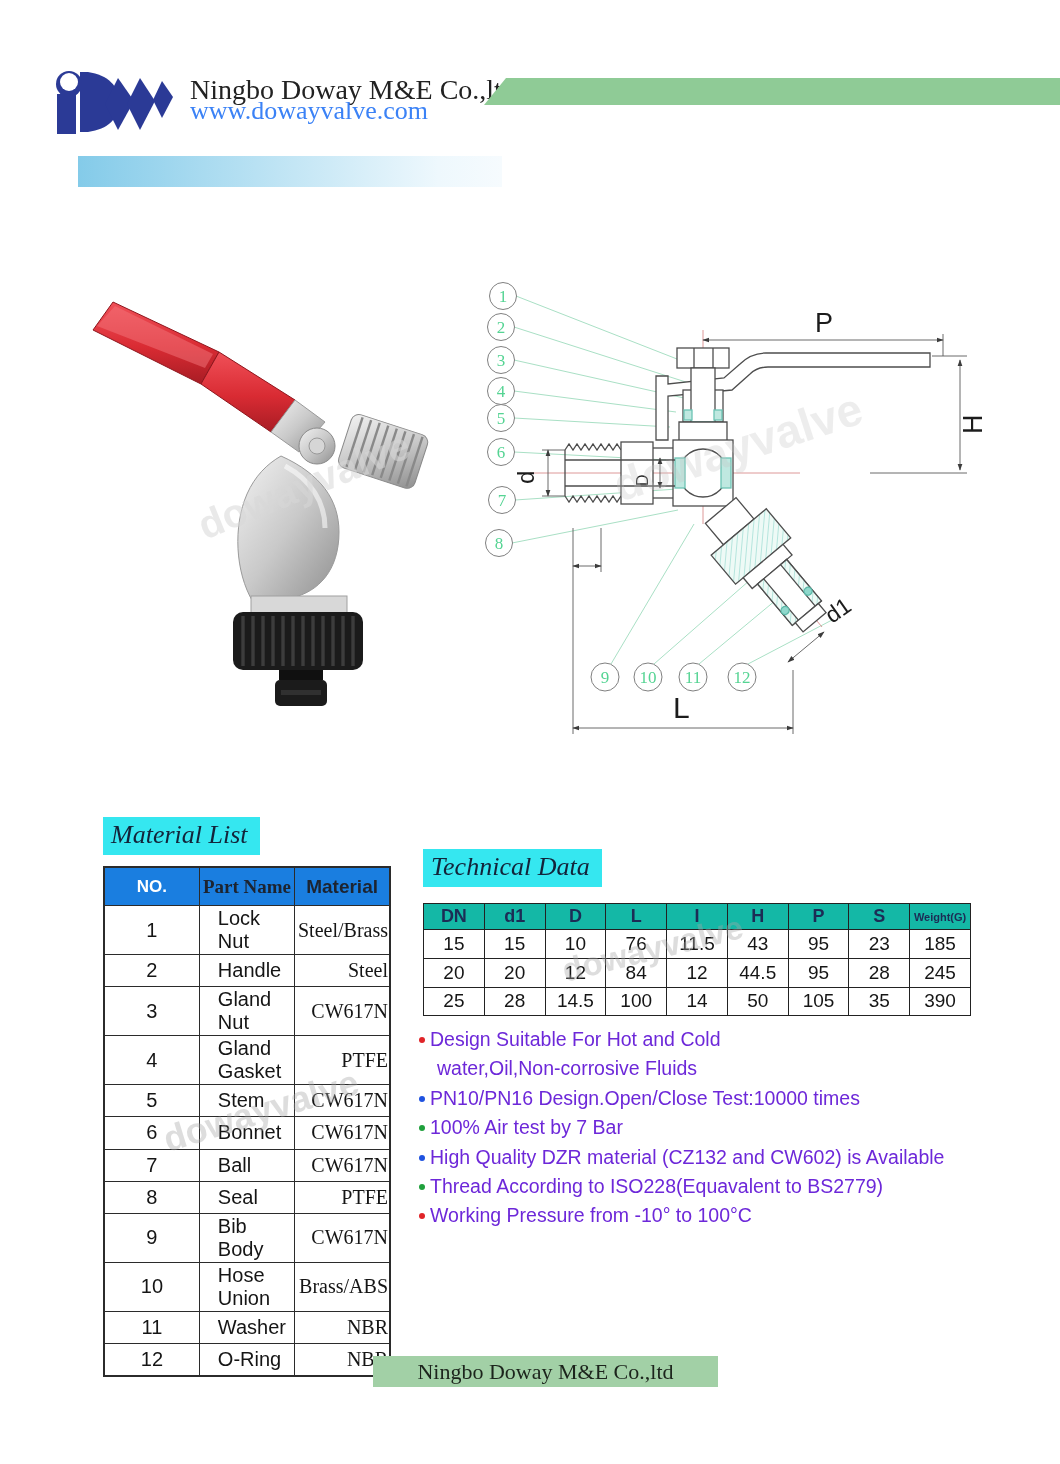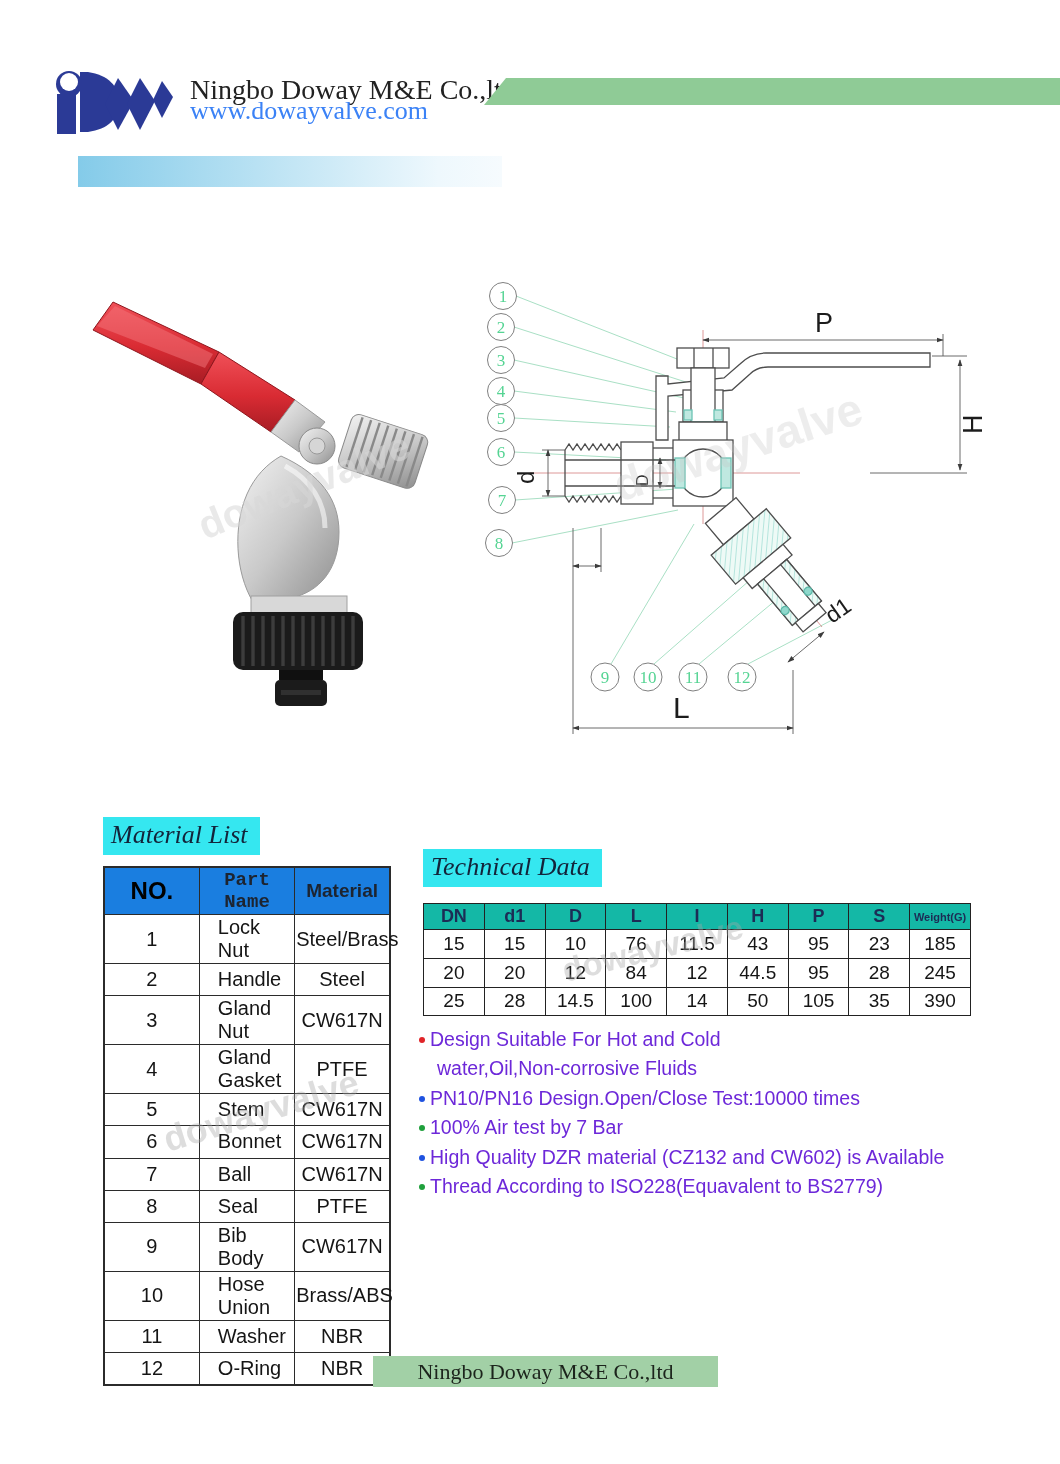--- a/index.html
+++ b/index.html
@@ -19,26 +19,26 @@
   .sec-head{font-family:Liberation Serif, serif;font-style:italic;font-size:26px;color:#13243a;
             background:#35e7f0;padding:3px 12px 5px 8px;}
   #mat-head{left:103px;top:817px;}
   #tech-head{left:423px;top:849px;}
 
   
   #mat-table{left:103px;top:866px;width:288px;border-collapse:collapse;table-layout:fixed;}
   #mat-table th,#mat-table td{border:1px solid #2b2b2b;}
   #mat-table{border:2px solid #2b2b2b;}
   #mat-table th{background:#1a7ee0;height:35px;font-size:19px;font-weight:bold;color:#1d2430;}
-  #mat-table th:first-child{color:#000000;font-size:24px;}
-  #mat-table th:nth-child(2){font-family:Liberation Mono, monospace;font-size:19px;}
+  #mat-table th:first-child{color:#ffffff;font-size:17px;}
+  #mat-table th:nth-child(2){font-family:Liberation Serif, serif;font-size:19px;}
   #mat-table td{height:29.2px;font-size:20px;color:#151515;}
   #mat-table td:first-child{text-align:center;width:36px;}
   #mat-table td:nth-child(2){padding-left:18px;width:132px;}
-  #mat-table td:nth-child(3){text-align:center;}
+  #mat-table td:nth-child(3){text-align:right;font-family:Liberation Serif, serif;}
 
   
   #tech-table{left:423px;top:903px;width:548px;border-collapse:collapse;table-layout:fixed;}
   #tech-table th,#tech-table td{border:1px solid #222;text-align:center;}
   #tech-table{border:1.5px solid #222;}
   #tech-table th{background:#14b8a6;height:23px;font-size:18px;font-weight:bold;color:#1c2c55;}
   #tech-table th:last-child{font-size:11px;}
   #tech-table td{height:25.8px;font-size:19px;color:#151515;}
 
   
@@ -435,19 +435,20 @@
   </table>
   <div class="abs wm" id="wm-tech">dowayvalve</div>
 
   <div class="abs" id="features">
       <div class="feat"><span class="dot red"></span><span>Design Suitable For Hot and Cold</span></div>
       <div class="feat indent"><span>water,Oil,Non-corrosive Fluids</span></div>
       <div class="feat"><span class="dot blue"></span><span>PN10/PN16 Design.Open/Close Test:10000 times</span></div>
       <div class="feat"><span class="dot green"></span><span>100% Air test by 7 Bar</span></div>
       <div class="feat"><span class="dot blue"></span><span>High Quality DZR material (CZ132 and CW602) is Available</span></div>
       <div class="feat"><span class="dot green"></span><span>Thread According to ISO228(Equavalent to  BS2779)</span></div>
+      <div class="feat"><span class="dot red"></span><span>Working Pressure from -10° to 100°C</span></div>
     </div>
 
   <div class="abs" id="footer-bar">
     <span>Ningbo Doway M&amp;E Co.,ltd</span>
   </div>
 
 </div>
 
 </body></html>

